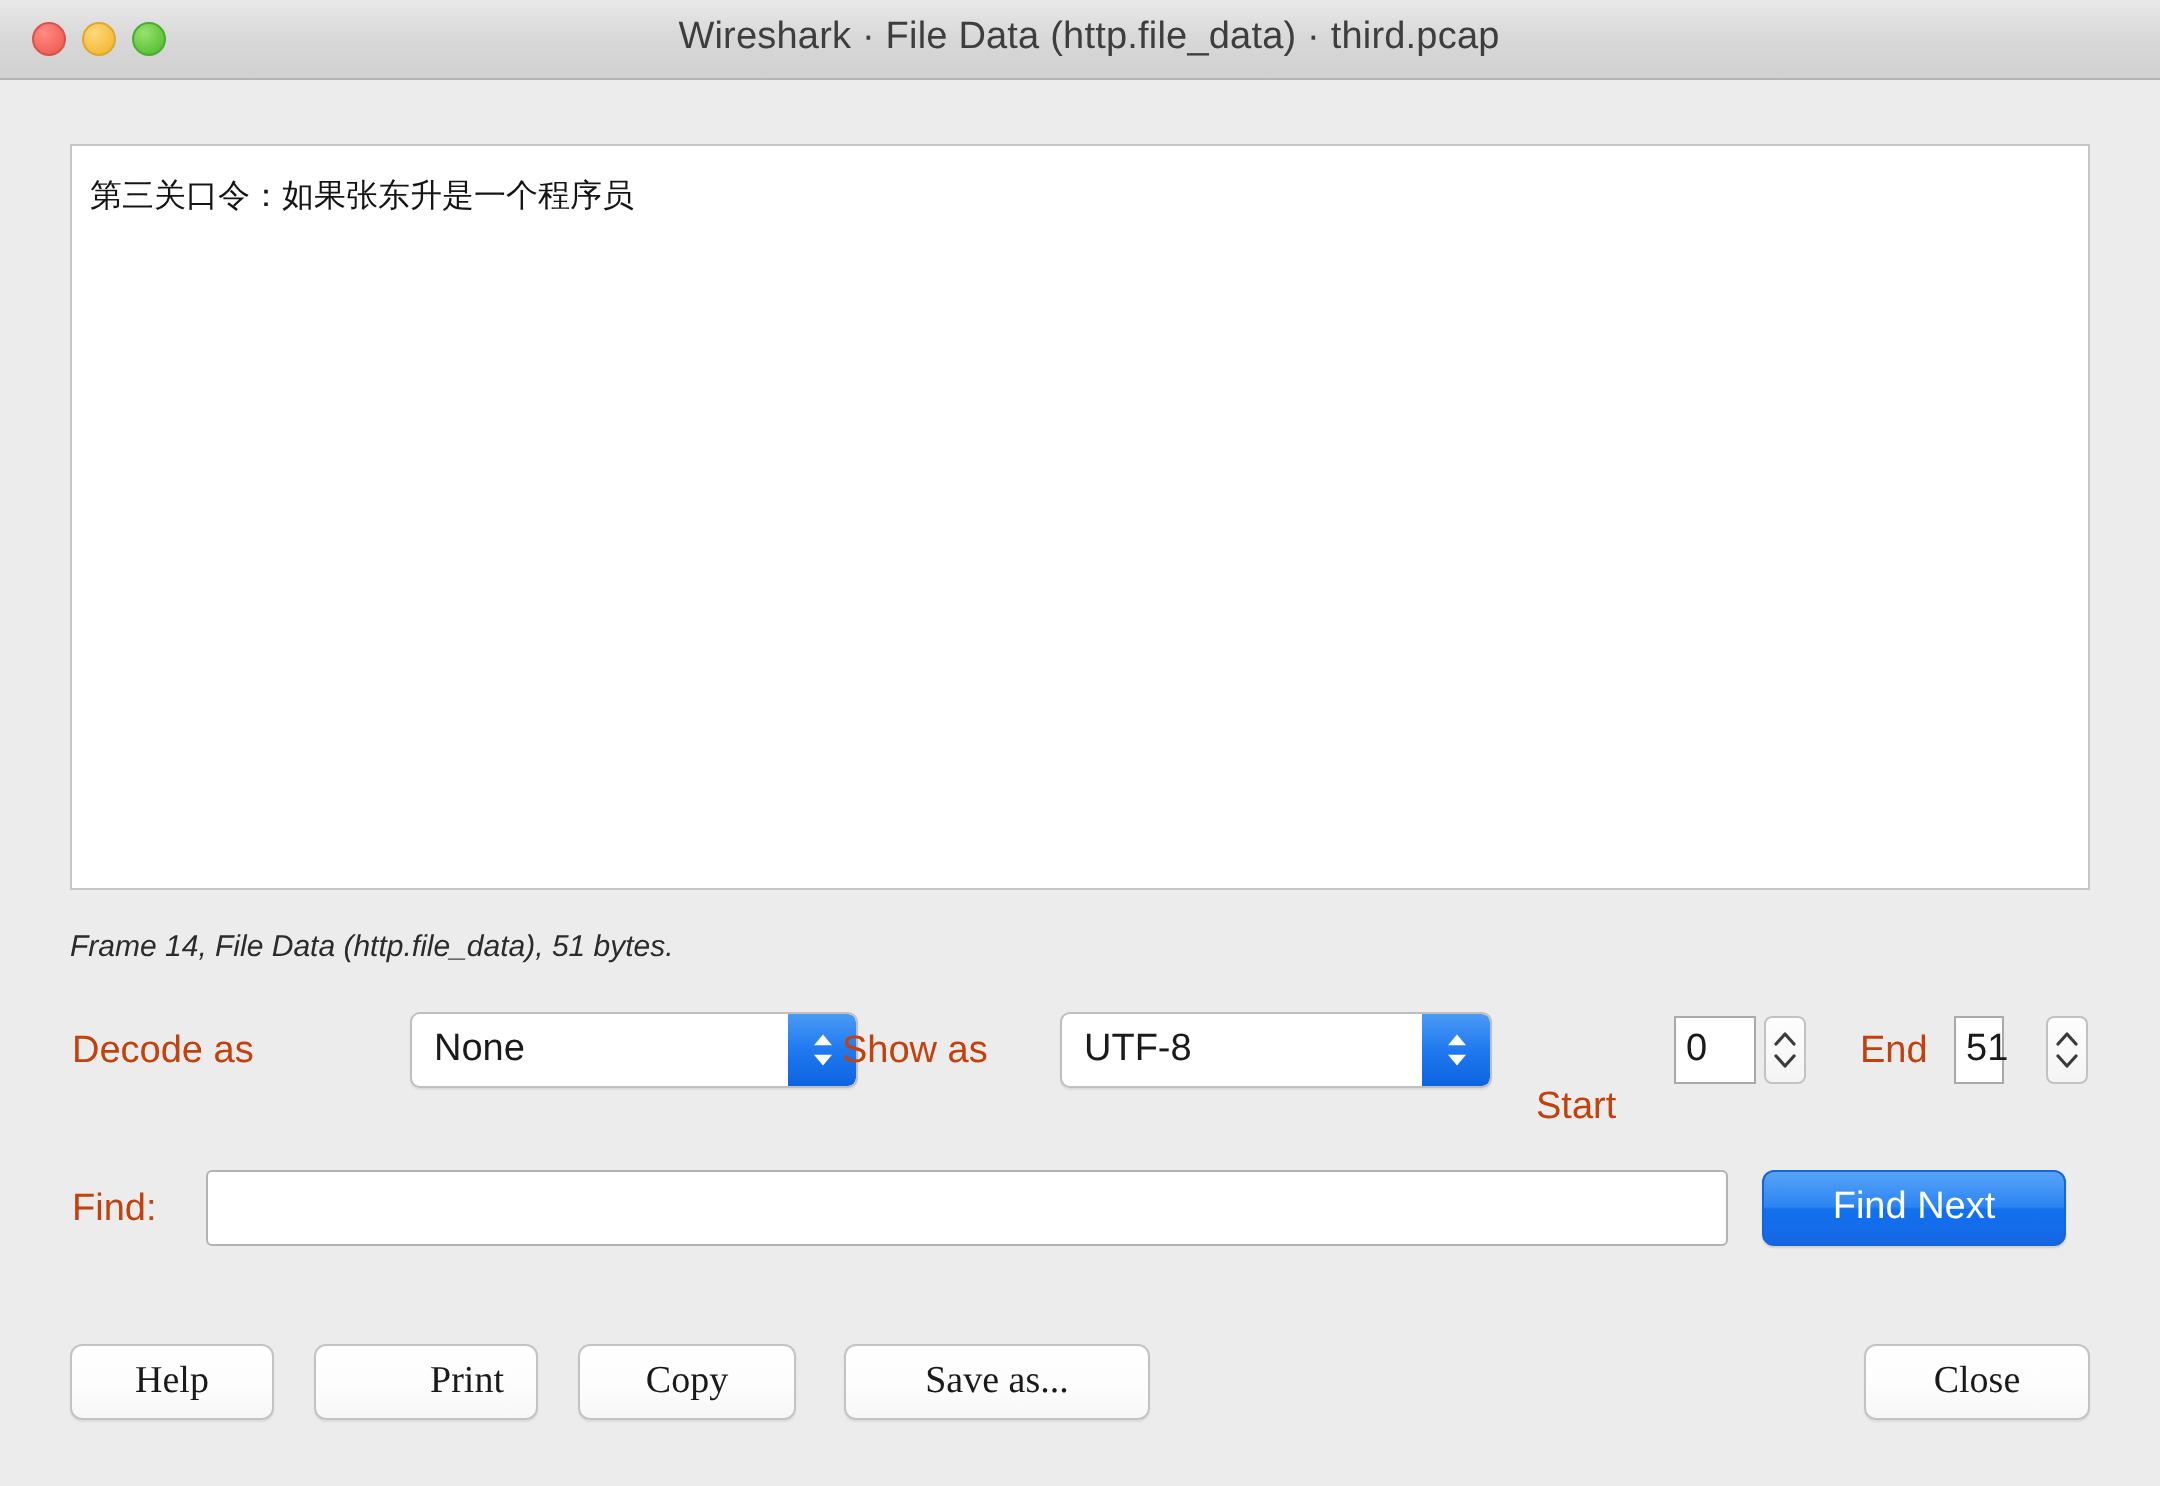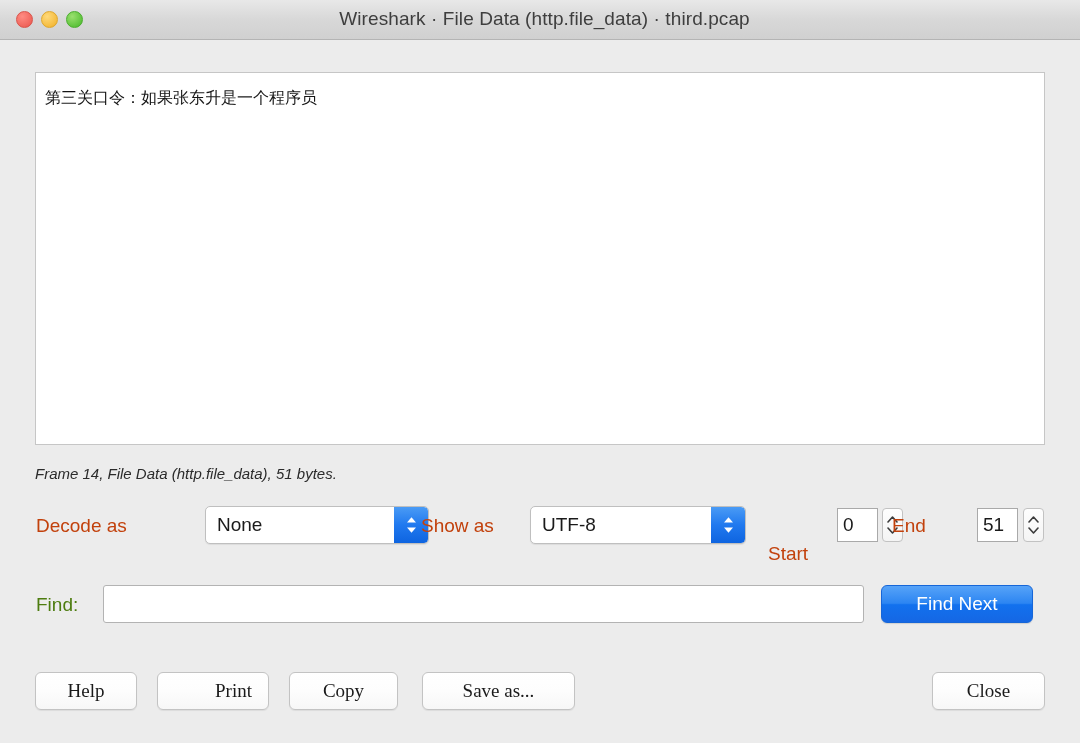--- a/index.html
+++ b/index.html
@@ -120,21 +120,21 @@
   .lbl {
     position: absolute;
     font-size: 19px;
     color: #c2410c;
     white-space: nowrap;
     top: 9px;
   }
   .lbl-decode { left: 36px; }
   .lbl-showas { left: 421px; }
   .lbl-start  { left: 768px; margin-top: 28px; }
-  .lbl-end    { left: 892px; }
+  .lbl-end    { left: 930px; }
 
   
   .popup {
     position: absolute;
     top: 0;
     height: 38px;
     background: #ffffff;
     border: 1px solid #bfbfbf;
     border-radius: 5px;
     box-sizing: border-box;
@@ -169,21 +169,21 @@
   
   .numfield {
     position: absolute;
     top: 2px;
     height: 34px;
     background: #ffffff;
     border: 1px solid #a9a9a9;
     box-sizing: border-box;
   }
   .numfield-start { left: 837px; width: 41px; }
-  .numfield-end   { left: 977px; width: 41px; }
+  .numfield-end   { left: 977px; width: 25px; }
   .numfield-value {
     position: absolute;
     left: 5px;
     top: 5px;
     font-size: 19px;
     color: #1a1a1a;
   }
   .stepper {
     position: absolute;
     top: 2px;
@@ -209,21 +209,21 @@
     left: 0;
     top: 545px;
     width: 1080px;
     height: 40px;
   }
   .lbl-find {
     position: absolute;
     left: 36px;
     top: 9px;
     font-size: 19px;
-    color: #4d7c0f;
+    color: #c2410c;
   }
   .find-input {
     position: absolute;
     left: 103px;
     top: 0;
     width: 761px;
     height: 38px;
     background: #ffffff;
     border: 1px solid #b3b3b3;
     border-radius: 3px;

